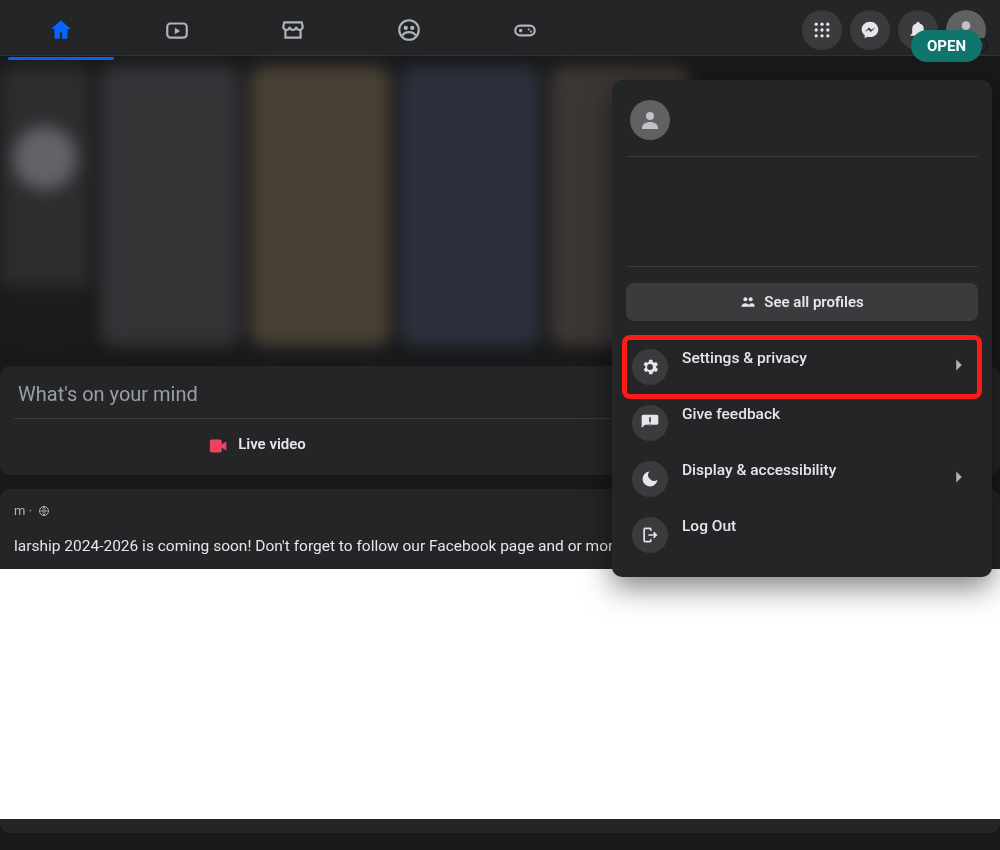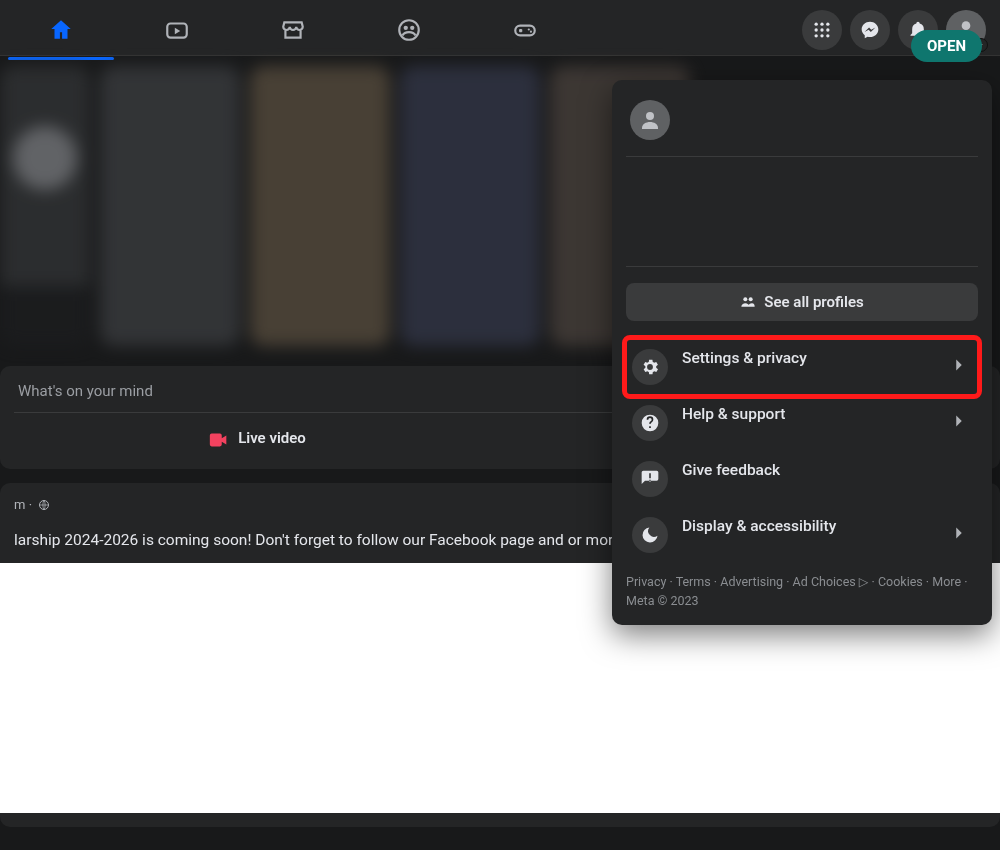--- a/index.html
+++ b/index.html
@@ -19,21 +19,21 @@
 .avatar-small .chev svg{width:8px;height:8px;fill:#e4e6eb}
 .open-pill{position:absolute;top:30px;right:18px;background:#0f766e;color:#fff;font-weight:700;padding:7px 16px;border-radius:22px;font-size:15px;cursor:pointer;z-index:50}
 .content{position:relative;width:100%;height:794px;filter:none}
 .story-row{display:flex;gap:10px;padding:10px 0 10px 0;height:300px;align-items:stretch;filter:blur(8px);opacity:.75}
 .mystory{width:90px;background:#323436;border-radius:14px;position:relative;overflow:hidden}
 .mystory .av{width:64px;height:64px;border-radius:50%;background:#7a7c80;position:absolute;top:60px;left:13px}
 .mystory .bar{position:absolute;left:0;right:0;bottom:0;height:60px;background:#1c1d1f}
 .story{flex:1;max-width:140px;border-radius:14px;background:#3b3d40}
 .story.b{background:#584d3e}.story.c{background:#333749}.story.d{background:#49413c}
 .composer{margin:10px 0;background:#242526;border-radius:10px;padding:10px 14px}
-.composer-prompt{color:#9b9ea3;font-size:15px;padding:6px 4px 12px}
+.composer-prompt{color:#9b9ea3;font-size:20px;padding:6px 4px 12px}
 .composer-actions{display:flex;border-top:1px solid #3a3b3c;padding-top:8px}
 .cact{flex:1;display:flex;align-items:flex-start;justify-content:center;gap:8px;padding:8px;border-radius:8px;cursor:pointer;color:#e4e6eb;font-weight:600;font-size:15px}
 .cact.live svg{fill:#f3425f}.cact.photo svg{fill:#45bd62}.cact.feel svg{fill:#f7b928}
 .cact svg{width:22px;height:22px}
 .post{background:#242526;border-radius:10px;padding:14px;margin-top:14px;position:relative}
 .post-head{display:flex;align-items:center;gap:6px;color:#b0b3b8;font-size:13px}
 .post-head .dots{position:absolute;right:54px;top:14px;font-size:22px;color:#b0b3b8;cursor:pointer}
 .post-head .x{position:absolute;right:14px;top:10px;font-size:22px;color:#b0b3b8;cursor:pointer}
 .post-text{color:#e4e6eb;font-size:15.5px;line-height:1.35;margin-top:18px}
 .post-image{margin:12px -14px 0;background:#fff;height:250px}
@@ -205,32 +205,20 @@
         <svg viewBox="0 0 24 24">
           <path d="M19.4 13l.1-1-.1-1 2.1-1.6-2-3.4-2.5 1a7 7 0 00-1.7-1l-.4-2.6h-4l-.4 2.6a7 7 0 00-1.7 1l-2.5-1-2 3.4L6.5 11l-.1 1 .1 1-2.1 1.6 2 3.4 2.5-1a7 7 0 001.7 1l.4 2.6h4l.4-2.6a7 7 0 001.7-1l2.5 1 2-3.4zM12 15.5A3.5 3.5 0 1115.5 12 3.5 3.5 0 0112 15.5z"></path>
         </svg>
       </div>
     <div class="lbl">Settings &amp; privacy</div>
     <div class="arrow"><svg viewBox="0 0 24 24">
           <path d="M9 6l6 6-6 6z"></path>
         </svg></div>
   </div>
 
-  <div class="dd-item">
-    <div class="ic">
-        <svg viewBox="0 0 24 24">
-          <circle cx="12" cy="12" r="10"></circle>
-          <path fill="#242526" d="M11 18h2v-2h-2zm1-14a4 4 0 00-4 4h2a2 2 0 114 0c0 2-3 1.8-3 5h2c0-2.2 3-2.5 3-5a4 4 0 00-4-4z"></path>
-        </svg>
-      </div>
-    <div class="lbl">Help &amp; support</div>
-    <div class="arrow"><svg viewBox="0 0 24 24">
-          <path d="M9 6l6 6-6 6z"></path>
-        </svg></div>
-  </div>
 
   <div class="dd-item">
     <div class="ic">
         <svg viewBox="0 0 24 24">
           <path d="M20 2H4a2 2 0 00-2 2v14l4-4h14a2 2 0 002-2V4a2 2 0 00-2-2zm-7 9h-2V5h2zm0 4h-2v-2h2z"></path>
         </svg>
       </div>
     <div class="lbl">Give feedback</div>
   </div>
 
@@ -239,23 +227,22 @@
         <svg viewBox="0 0 24 24">
           <path d="M21 12.8A9 9 0 1111.2 3a7 7 0 009.8 9.8z"></path>
         </svg>
       </div>
     <div class="lbl">Display &amp; accessibility</div>
     <div class="arrow"><svg viewBox="0 0 24 24">
           <path d="M9 6l6 6-6 6z"></path>
         </svg></div>
   </div>
 
-
-  <div class="dd-footer">
-    <span>Privacy</span> · 
-    <span>Terms</span> · 
-    <span>Advertising</span> · 
-    <span>Ad Choices</span> ▷ · 
-    <span>Cookies</span> · 
-    <span>More</span> · 
-    <span>Meta © 2023</span>
-  </div>
+  <div class="dd-item">
+    <div class="ic">
+        <svg viewBox="0 0 24 24">
+          <path d="M14 7V5a2 2 0 00-2-2H6a2 2 0 00-2 2v14a2 2 0 002 2h6a2 2 0 002-2v-2h-2v2H6V5h6v2zM17 8l-1.4 1.4L17.2 11H10v2h7.2l-1.6 1.6L17 16l4-4z"></path>
+        </svg>
+      </div>
+    <div class="lbl">Log Out</div>
+  </div>
+
 </div>
 
 </body></html>

